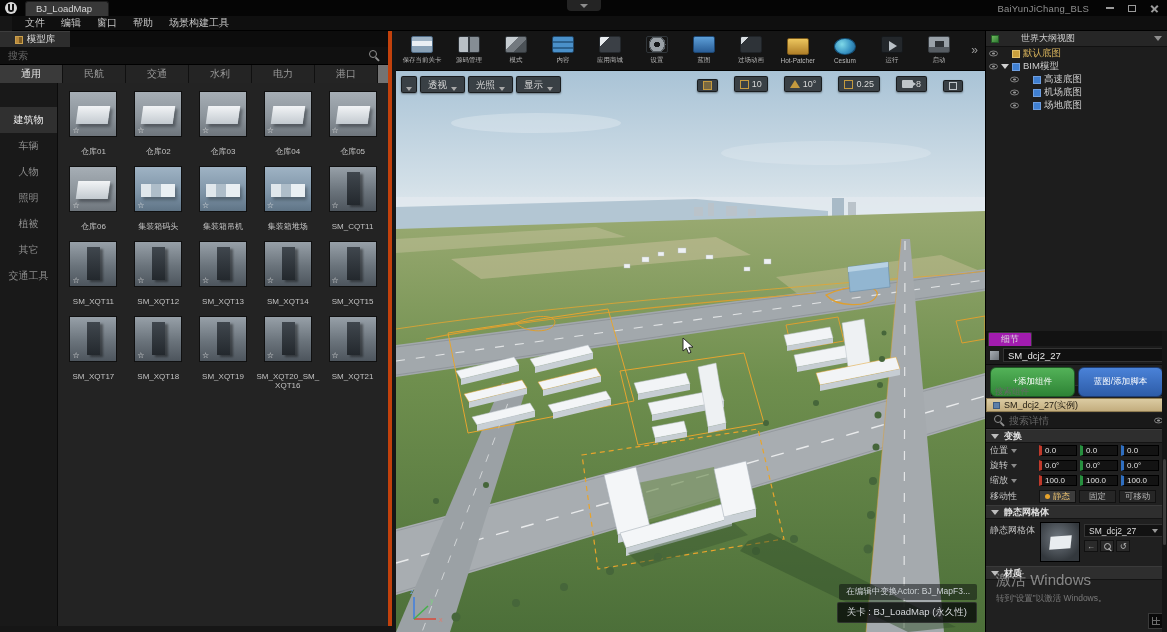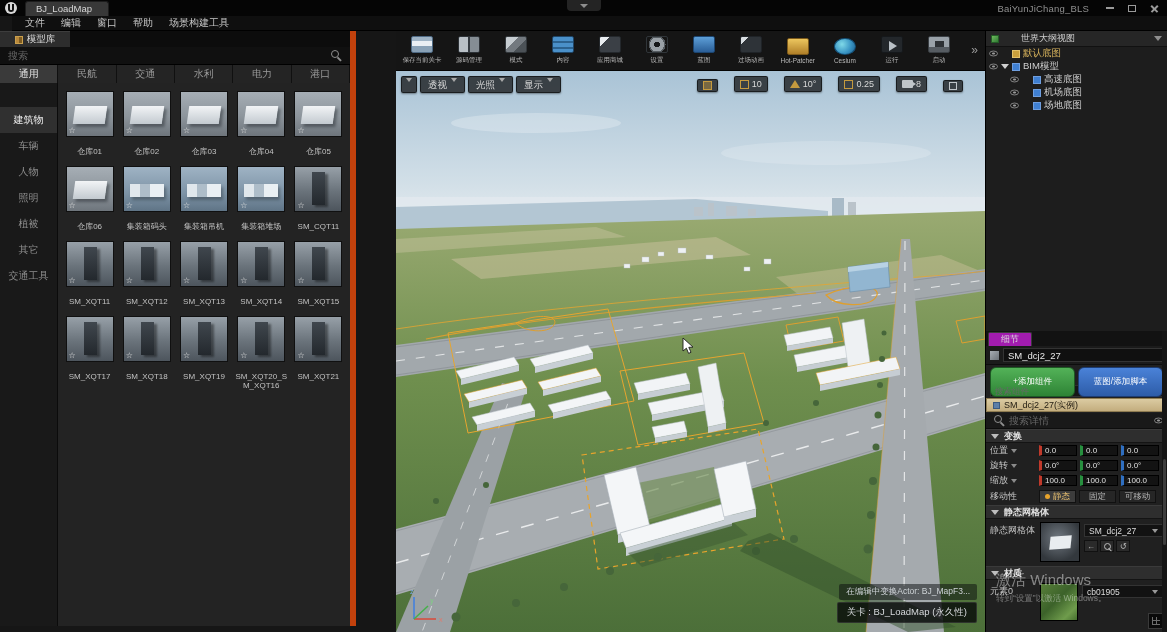--- a/index.html
+++ b/index.html
@@ -21,21 +21,21 @@
   .g-max{width:8px;height:7px;border:1.5px solid #9a9a9a}
   .g-close{position:relative;width:9px;height:9px}
   .g-close::before,.g-close::after{content:"";position:absolute;left:0;top:4px;width:9px;height:1.6px;background:#9a9a9a}
   .g-close::before{transform:rotate(45deg)}.g-close::after{transform:rotate(-45deg)}
 
   
   .menubar{position:absolute;left:12px;top:16px;width:100%;height:15px;background:#0f0f0f;display:flex;align-items:center;gap:2px;padding-left:6px;border-bottom:1px solid #000}
   .menu-item{font-size:10px;color:#c7c7c7;padding:0 7px;cursor:pointer}
 
   
-  .left-panel{position:absolute;left:0;top:31px;width:356px;bottom:6px;background:#1b1b1b;border-right:6px solid #c2410c}
+  .left-panel{position:absolute;left:0;top:31px;width:392px;bottom:6px;background:#1b1b1b;border-right:4px solid #c2410c}
   .lib-tabstrip{position:absolute;left:0;top:0;width:100%;height:16px;background:#0c0c0c}
   .lib-tab{position:absolute;left:0;top:0;width:70px;height:16px;background:#2d2d2d;border-top:1px solid #3d3d3d;color:#ddd;font-size:9.5px;display:flex;align-items:center;justify-content:center;gap:4px;cursor:pointer}
   .lib-tab-icon{width:8px;height:8px;background:linear-gradient(90deg,#b9893c 0 50%,#7e5c22 50%);border:1px solid #caa04e}
   .lib-search{position:absolute;left:0;top:16px;width:100%;height:18px;background:#101010;border-bottom:1px solid #000;display:flex;align-items:center;padding:0 8px}
   input.search{flex:1;background:transparent;border:none;outline:none;color:#bbb;font-size:10px}
   input::placeholder{color:#676767}
   .mag-icon{width:11px;height:11px;position:relative;flex:0 0 auto;margin-left:4px}
   .mag-icon::before{content:"";position:absolute;width:6px;height:6px;border:1.4px solid #8f8f8f;border-radius:50%;left:0;top:0}
   .mag-icon::after{content:"";position:absolute;width:4.5px;height:1.5px;background:#8f8f8f;transform:rotate(45deg);left:5.5px;top:7.5px}
   .cat-tabs{position:absolute;left:0;top:34px;width:100%;height:18px;background:#737373;display:flex}
@@ -77,21 +77,21 @@
   .icon-play::after{content:"";position:absolute;left:7px;top:3.5px;border-top:5px solid transparent;border-bottom:5px solid transparent;border-left:8px solid #b9c0c6}
   .icon-launch{background:linear-gradient(180deg,#9aa2a9 0 70%,#565c62 70%);border:1px solid #3a3f44;position:relative}
   .icon-launch::after{content:"";position:absolute;left:6px;top:4px;width:9px;height:6px;background:#2d3artifacts135;background:#2d3135}
   .tb-overflow{margin-left:auto;color:#9c9c9c;font-size:12px;padding:0 5px;cursor:pointer}
   .tb-overflow::before{content:"»"}
 
   
   .viewport{position:absolute;left:0;top:40px;width:100%;bottom:0;background:#0a0a0a;overflow:hidden}
   .scene{position:absolute;left:0;top:0;width:100%;height:100%;display:block}
   .vp-left{position:absolute;left:5px;top:5px;display:flex;gap:3px;z-index:6}
-  .vp-btn{background:rgba(32,34,36,.82);border:1px solid rgba(0,0,0,.55);color:#d8d8d8;font-size:9.5px;line-height:13px;padding:1px 7px;border-radius:2px;display:flex;align-items:flex-start;gap:4px;cursor:pointer;box-shadow:0 1px 2px rgba(0,0,0,.4)}
+  .vp-btn{background:rgba(32,34,36,.82);border:1px solid rgba(0,0,0,.55);color:#d8d8d8;font-size:9.5px;line-height:13px;padding:1px 7px;border-radius:2px;display:flex;align-items:flex-end;gap:4px;cursor:pointer;box-shadow:0 1px 2px rgba(0,0,0,.4)}
   .vp-btn.narrow{padding:1px 4px}
   .vp-btn .chv{width:0;height:0;border-left:3.5px solid transparent;border-right:3.5px solid transparent;border-top:4px solid #a8a8a8}
   .vp-right{position:absolute;right:22px;top:5px;display:flex;gap:16px;z-index:6;align-items:flex-end}
   .vp-chip{background:rgba(32,34,36,.82);border:1px solid rgba(0,0,0,.55);color:#d8d8d8;font-size:9px;line-height:12px;padding:1px 5px;border-radius:2px;display:flex;align-items:center;gap:3px;cursor:pointer;box-shadow:0 1px 2px rgba(0,0,0,.4)}
   .sq-orange{width:9px;height:9px;border:1.5px solid #c59a3e;flex:0 0 auto}
   .sq-orange.fill{background:rgba(197,154,62,.45)}
   .tri-orange{width:0;height:0;border-left:5px solid transparent;border-right:5px solid transparent;border-bottom:8px solid #c59a3e;flex:0 0 auto}
   .cam-glyph{width:11px;height:8px;background:#c0c5c9;border-radius:1px;position:relative;flex:0 0 auto}
   .cam-glyph::after{content:"";position:absolute;right:-3px;top:1.5px;border-top:2.5px solid transparent;border-bottom:2.5px solid transparent;border-left:3.5px solid #c0c5c9}
   .max-glyph2{width:8px;height:8px;border:1.4px solid #c0c5c9}
@@ -741,29 +741,20 @@
             <div class="mini-btn mb-arrow"></div>
             <div class="mini-btn mb-mag"></div>
             <div class="mini-btn mb-reset"></div>
           </div>
         </div>
       </div>
 
       <div class="sec-h">
           <span>材质</span>
         </div>
-      <div class="mat-row">
-        <div class="mesh-label">元素0</div>
-        <div class="mat-thumb"></div>
-        <div class="mesh-right">
-          <div class="combo">
-              <span>cb01905</span>
-            </div>
-        </div>
-      </div>
 
       <div class="corner-btn"></div>
       <div class="rp-scroll">
           <div class="rp-thumb"></div>
         </div>
 
       <div class="watermark">
         <div class="wm1">激活 Windows</div>
         <div class="wm2">转到“设置”以激活 Windows。</div>
       </div>

